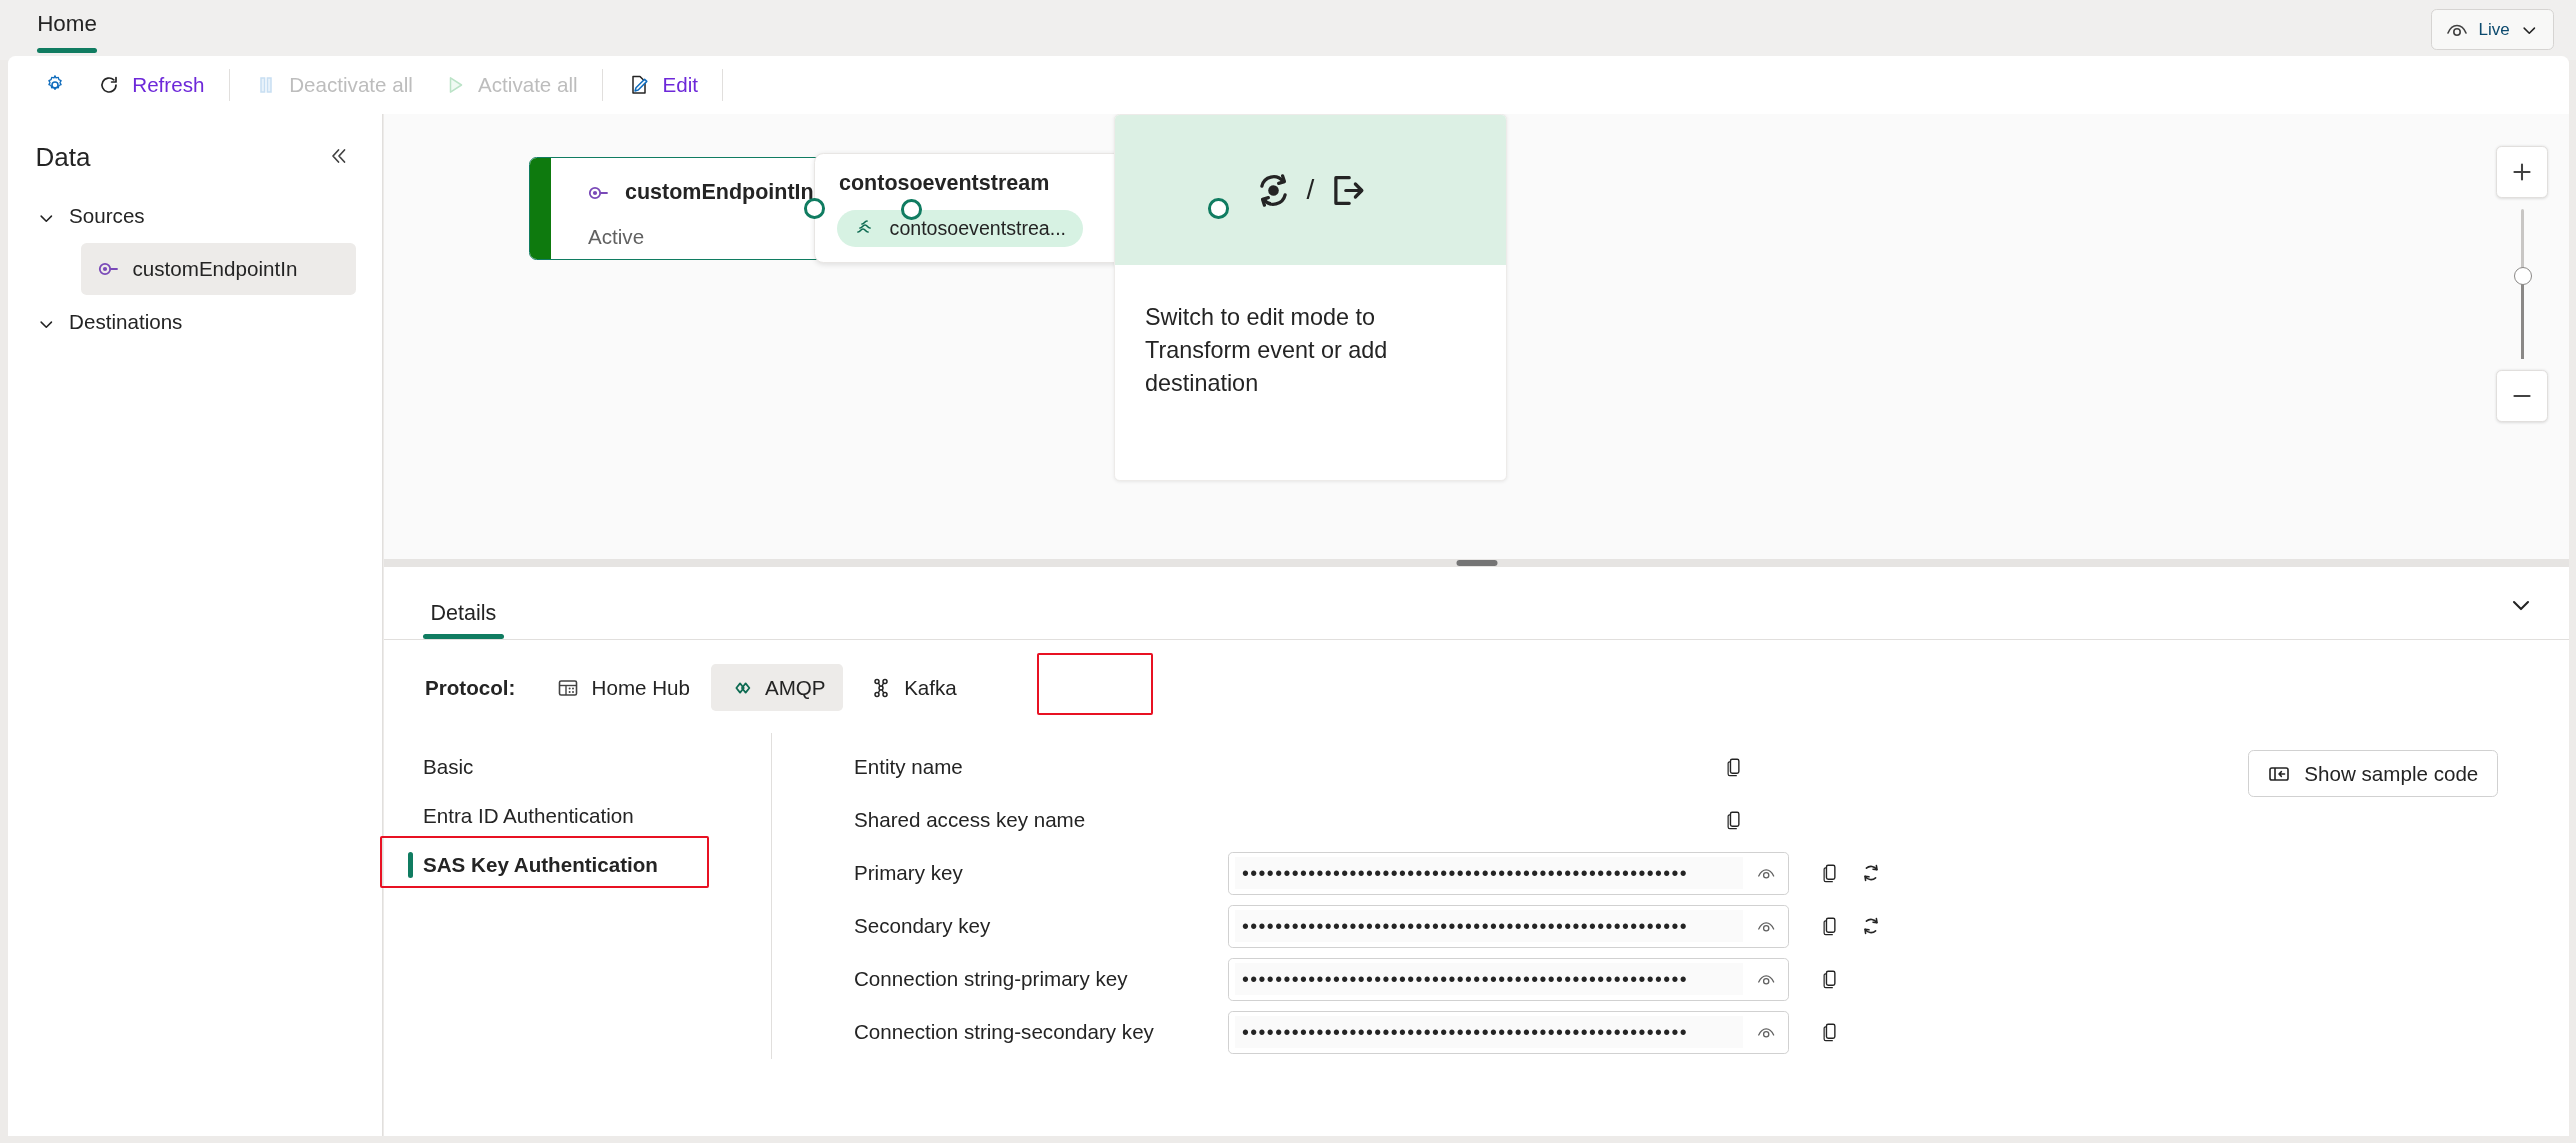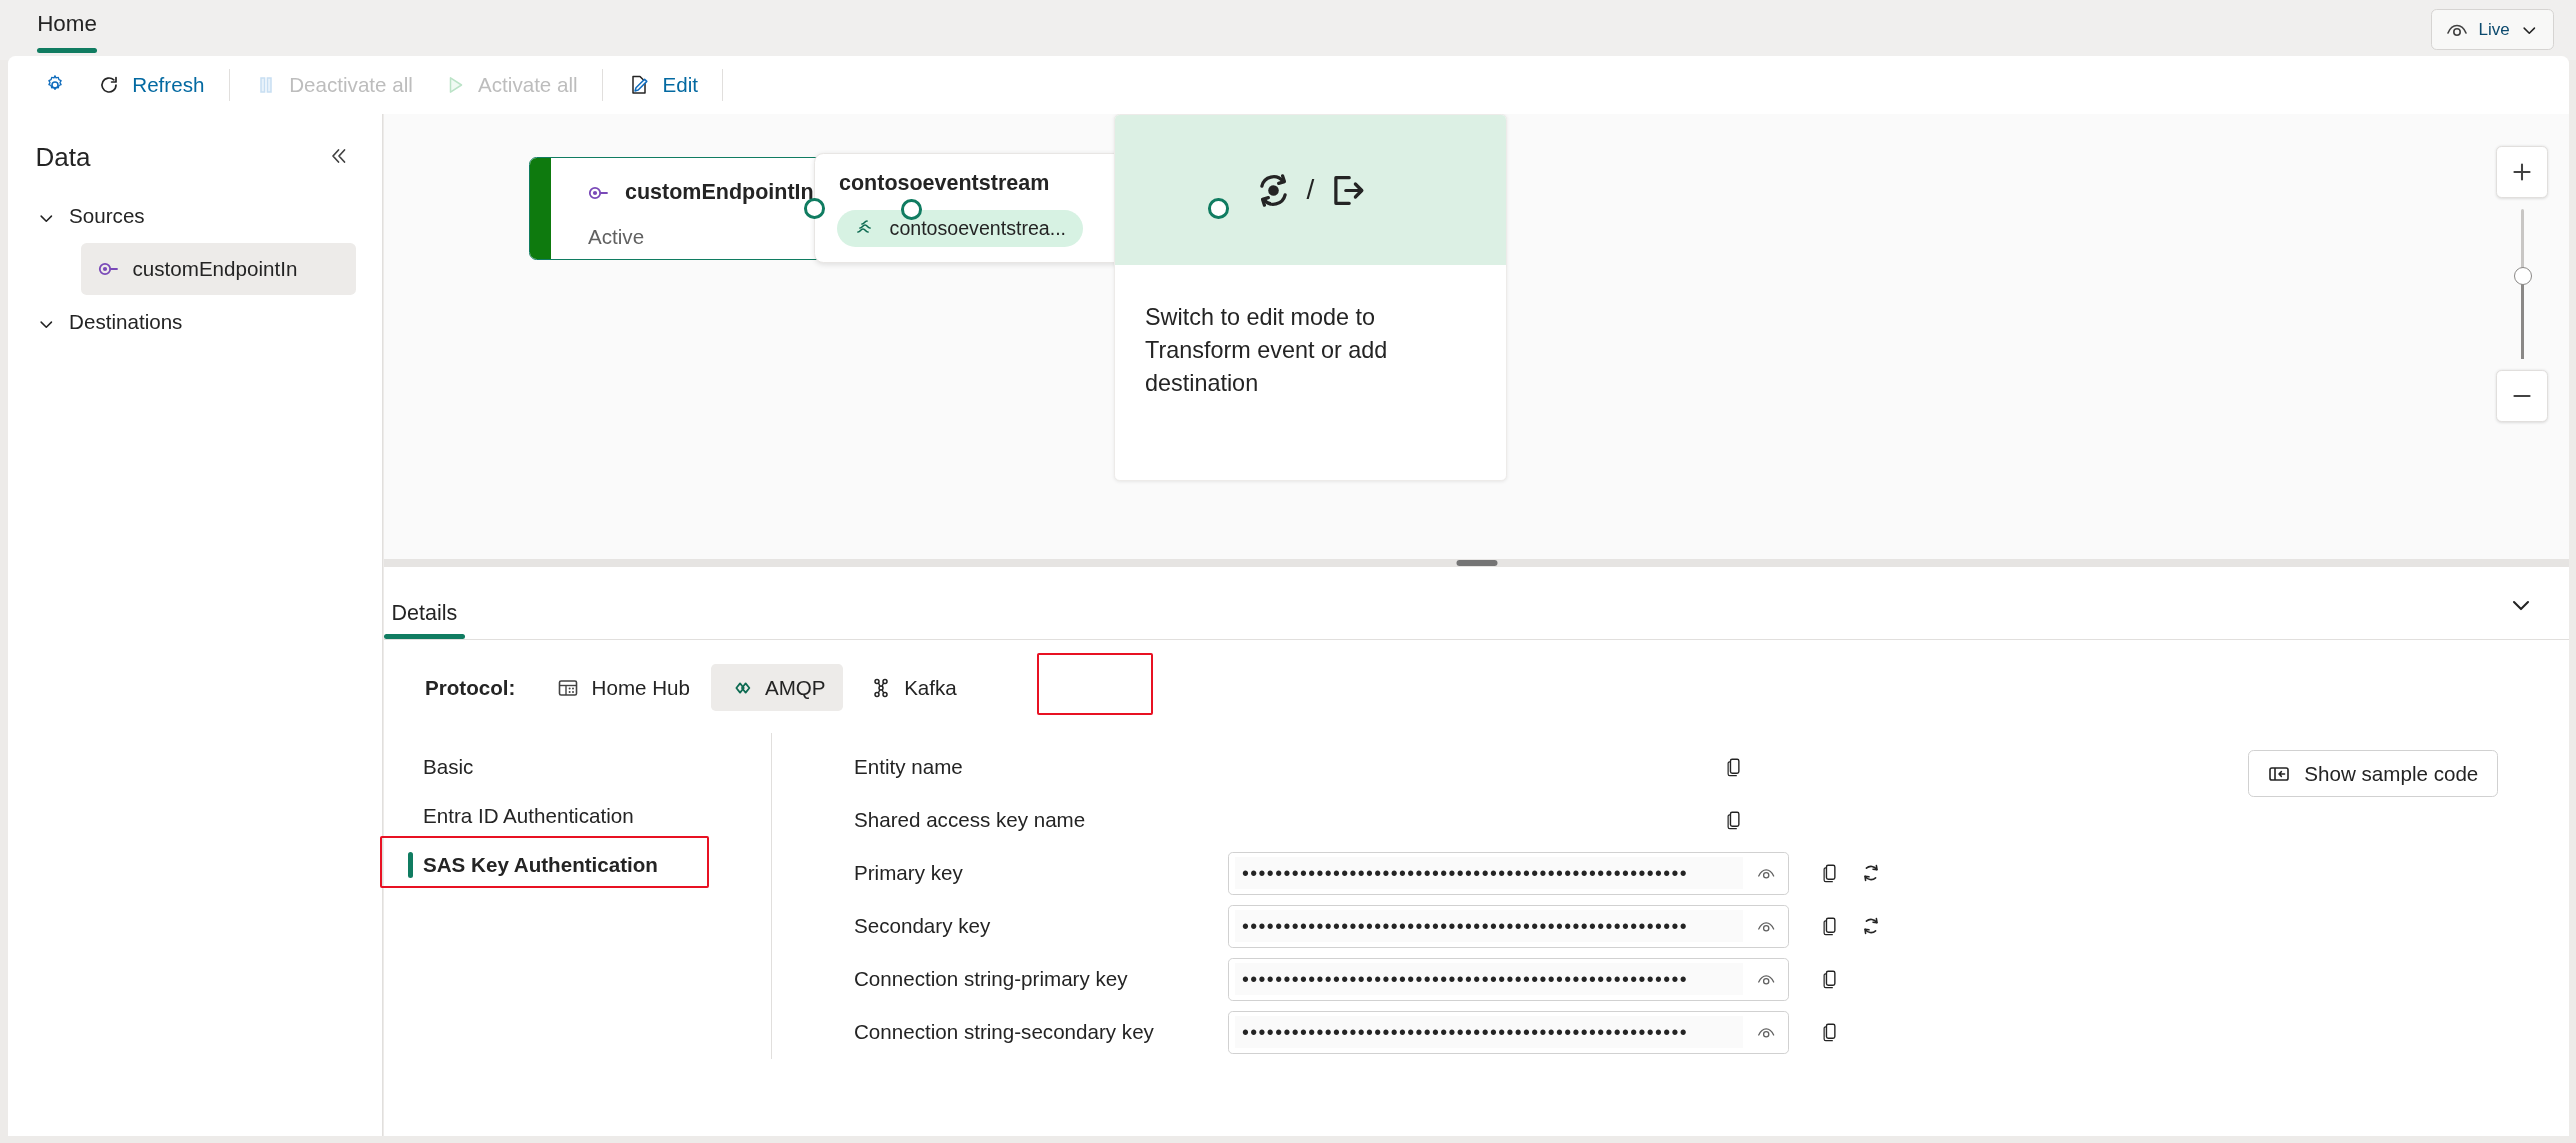--- a/index.html
+++ b/index.html
@@ -39,21 +39,21 @@
 
   
   .cmdbar {
     position: absolute; left: 7.5px; top: 56px; width: 2561px; height: 58px;
     background: #FFFFFF; border-radius: 7.5px 7.5px 0 0;
     display: flex; align-items: center; padding-left: 20.6px; gap: 0;
   }
   .cmd {
     display: flex; align-items: center; gap: 11.2px;
     height: 41px; padding: 0 15px; border-radius: 3.7px;
-    font-size: 20.6px; color: #0369a1; cursor: pointer; white-space: nowrap;
+    font-size: 20.6px; color: #6d28d9; cursor: pointer; white-space: nowrap;
   }
   .cmd.disabled { color: #BDBDBD; cursor: default; }
   .cmd-sep { width: 0.9px; height: 32px; background: #E1DFDD; margin: 0 9.4px; }
 
   
   .sidebar {
     position: absolute; left: 7.5px; top: 114px; width: 375px; height: 1022px;
     background: #FFFFFF; border-right: 0.9px solid #E1DFDD;
   }
   .sidebar-head {
@@ -173,21 +173,21 @@
   
   .details {
     position: absolute; left: 384px; top: 567px; width: 2185px; height: 570px;
     background: #FFFFFF;
   }
   .details-head {
     position: relative; height: 73px; border-bottom: 0.9px solid #E1DFDD;
     display: flex; align-items: flex-end;
   }
   .details-tab {
-    padding: 0 7.5px 13px 7.5px; position: relative; cursor: pointer;
+    margin-left: 39px; padding: 0 7.5px 13px 7.5px; position: relative; cursor: pointer;
   }
   .details-tab .lbl { font-size: 21.5px; color: #242424; }
   .details-tab .underline {
     position: absolute; left: 0; right: 0; bottom: 0; height: 4.7px;
     background: #107C61; border-radius: 2.8px;
   }
   .details-collapse { position: absolute; right: 34px; bottom: 17px; cursor: pointer; }
 
   .protocol-row {
     display: flex; align-items: center; gap: 0; padding: 24px 0 0 41px;

